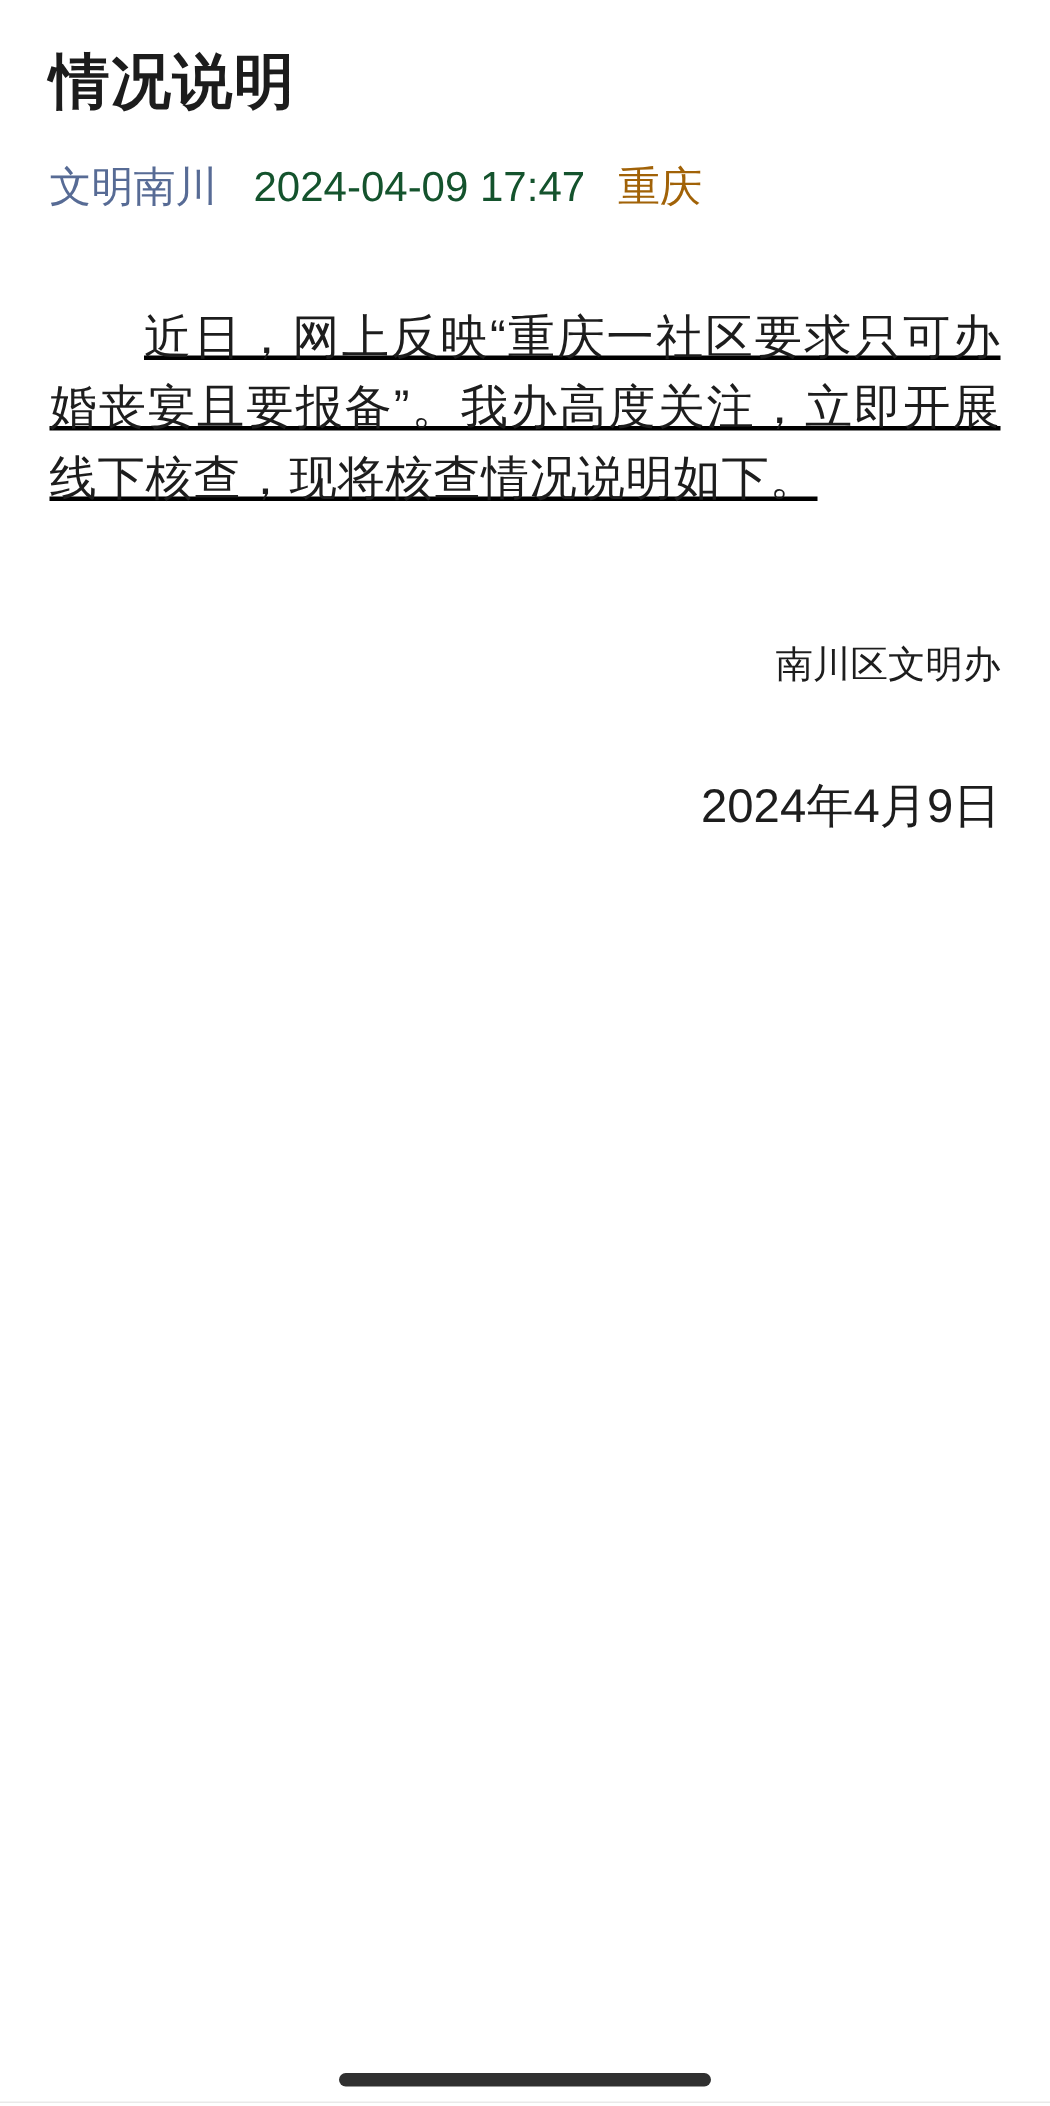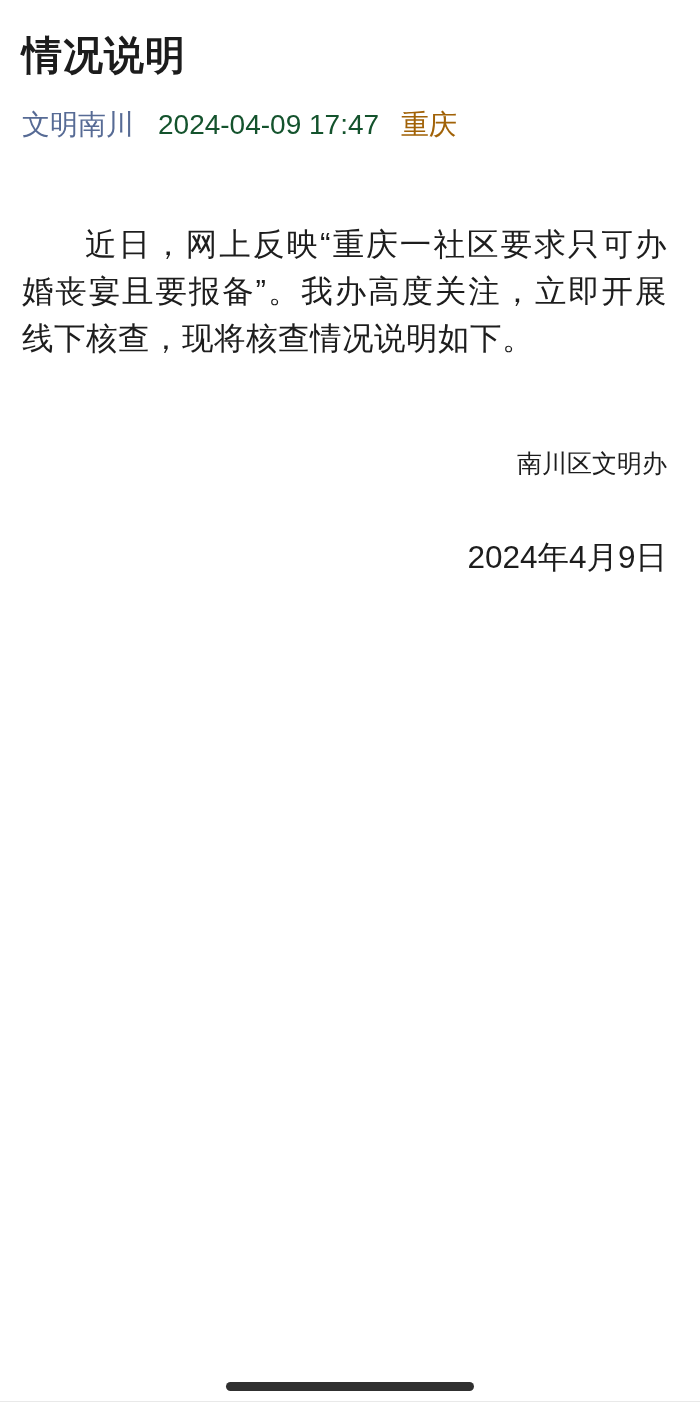--- a/index.html
+++ b/index.html
@@ -2,42 +2,42 @@
 <html><head>
 <meta charset="utf-8">
 <style>
   html, body { margin: 0; padding: 0; }
   body {
     width: 700px; height: 1404px;
     background: #ffffff;
     font-family: "Liberation Sans", "DejaVu Sans", sans-serif;
     position: relative; overflow: hidden;
   }
-  .page { padding: 27px 33px 0 22px; }
+  .page { padding: 27px 33px 0 33px; }
 
   .title {
     font-size: 40px; line-height: 56px; font-weight: 600;
     color: #1c1c1c; letter-spacing: 1px;
   }
 
   .byline {
     margin-top: 22px;
     display: flex; align-items: flex-end;
     font-size: 28px; line-height: 40px; white-space: nowrap;
   }
   .account   { color: #576b95; margin-right: 24px; cursor: pointer; }
   .pubdate   { color: #14532d; margin-right: 22px; }
   .location  { color: #a16207; margin-right: 28px; }
   .listen {
     display: inline-flex; align-items: center; gap: 8px;
     color: #4d5b72; cursor: pointer;
   }
   .listen svg { width: 30px; height: 30px; display: block; }
 
-  .article { margin-top: 76px; }
+  .article { margin-top: 56px; text-decoration: underline; }
   .article p {
     margin: 0 0 47px 0;
     font-size: 31.5px; line-height: 47px;
     color: #1d1d1d;
     text-align: justify; text-indent: 2em;
     letter-spacing: 0.5px;
   }
 
   .signature {
     margin-top: 78px;

